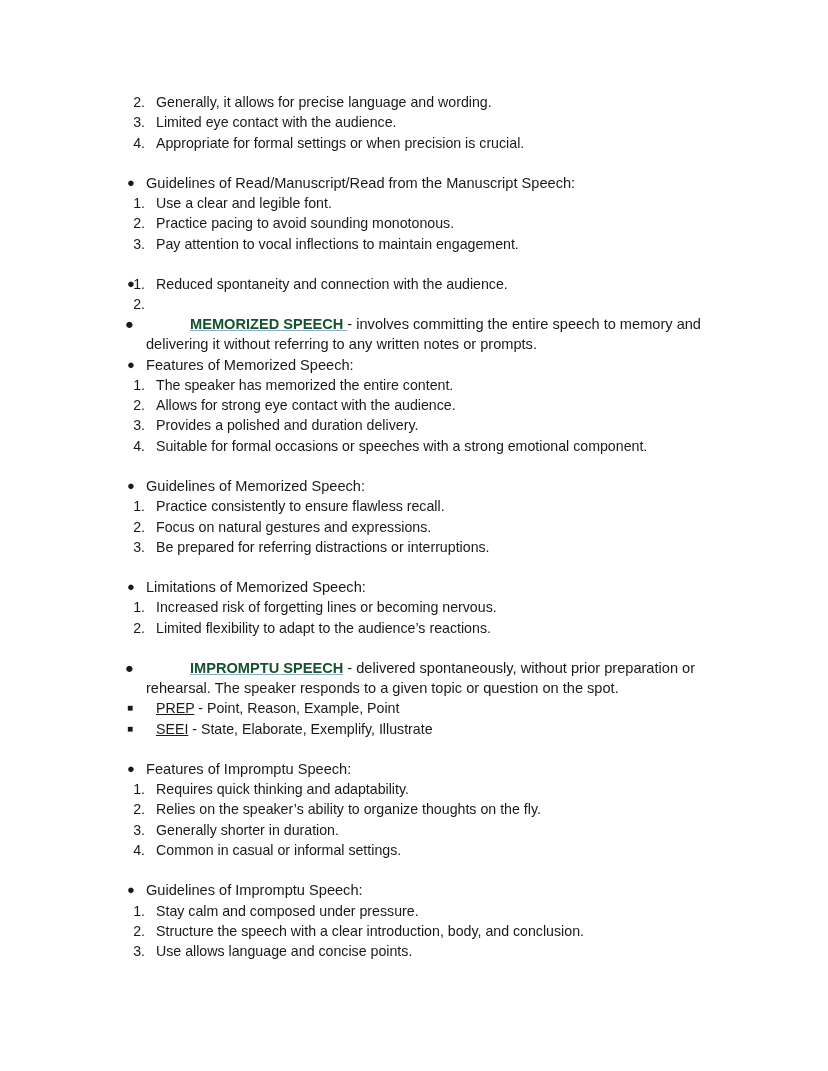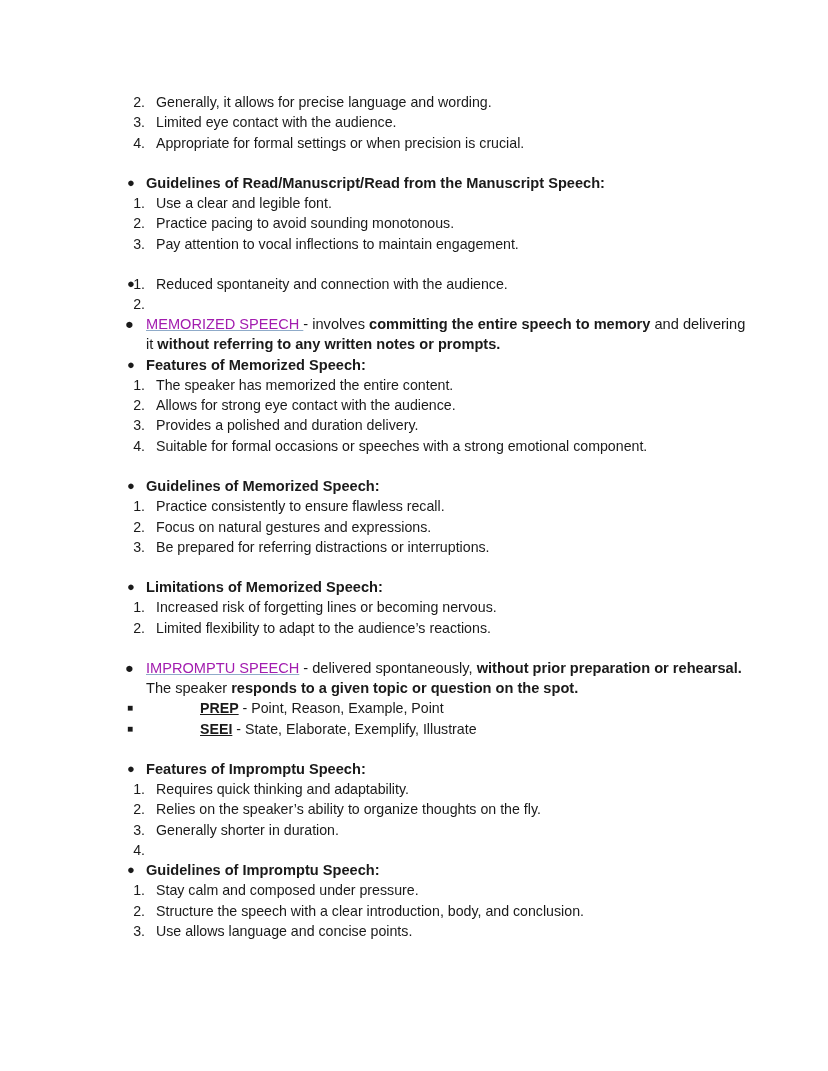--- a/index.html
+++ b/index.html
@@ -96,33 +96,33 @@
     line-height: 20.3px;
   }
   .lvl3sq > li > .mk {
     position: absolute;
     left: 21px;
     top: 0;
     font-size: 10px;
     line-height: 20.3px;
   }
 
-  .b { font-weight: bold; margin-top: 27px; }
+  .b { font-weight: normal; margin-top: 27px; }
 
   .lnk {
-    color: #a21caf;
+    color: #14532d;
     text-decoration: underline;
     text-decoration-color: #8fabc9;
-    font-weight: normal;
+    font-weight: bold;
+    margin-left: 44px;
   }
   .ul-black {
     text-decoration: underline;
-    font-weight: bold;
+    font-weight: normal;
     color: #1a1a1a;
-    margin-left: 44px;
   }
 
   
   .gap-lg { height: 20px; }
 </style>
 </head>
 <body>
 
 <div class="page">
   <div class="doc-body">
@@ -294,20 +294,21 @@
       <li>
         <span class="mk">2.</span>
         <span>Relies on the speaker’s ability to organize thoughts on the fly.</span>
       </li>
       <li>
         <span class="mk">3.</span>
         <span>Generally shorter in duration.</span>
       </li>
       <li>
         <span class="mk">4.</span>
+        <span>Common in casual or informal settings.</span>
       </li>
     </ol>
 
     <div class="gap-lg"></div>
 
     <ul class="lvl2">
       <li>
         <span class="mk">●</span>
         <span class="b">Guidelines of Impromptu Speech:</span>
       </li>

